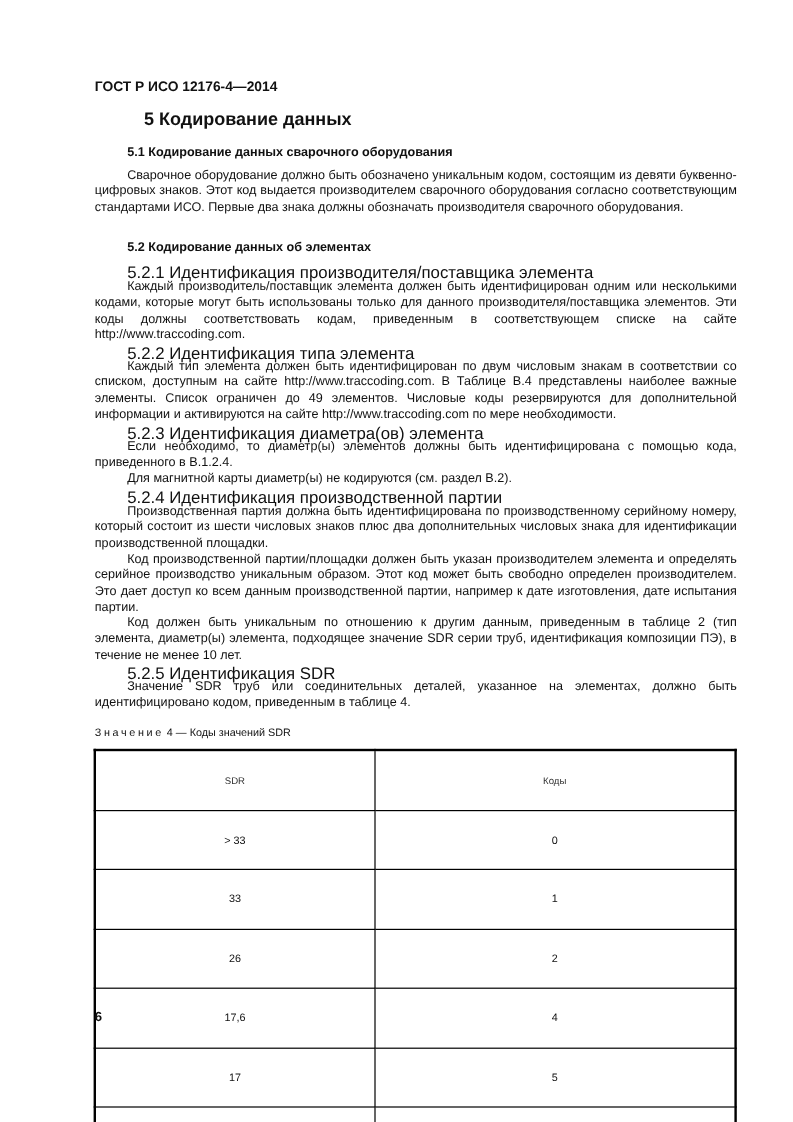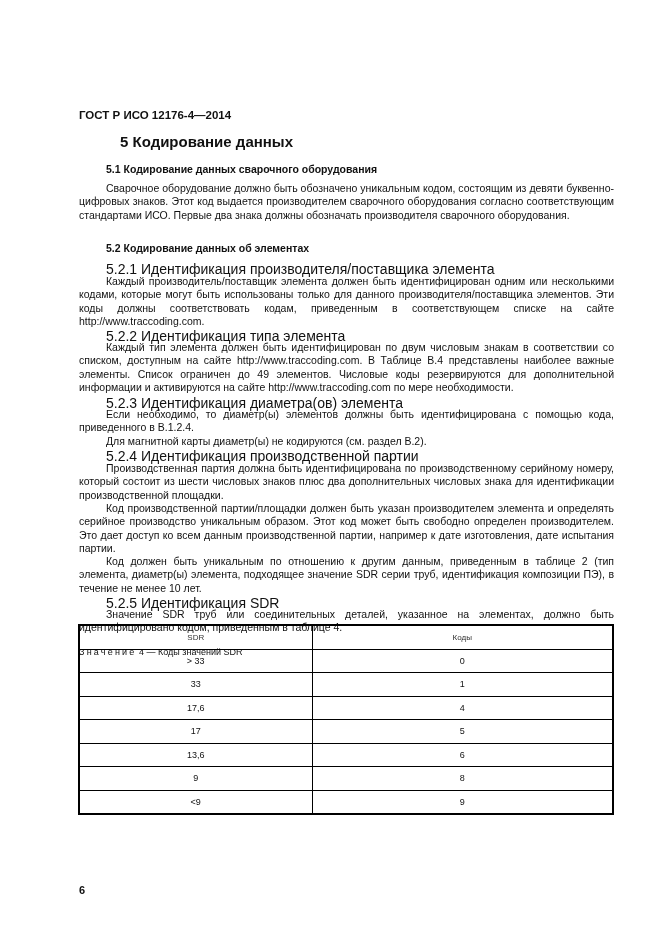--- a/index.html
+++ b/index.html
@@ -1,27 +1,27 @@
 <!DOCTYPE html>
 <html><head>
   <meta charset="utf-8">
   <style>
     html, body { margin: 0; padding: 0; background: #ffffff; }
     body { width: 661px; height: 935px; position: relative; overflow: hidden; color: #111; font-family: "Liberation Sans", sans-serif; }
-    .abs { position: absolute; margin-top: 42px; }
+    .abs { position: absolute; }
     .doc-header { left: 79px; top: 67px; font-size: 11.5px; font-weight: bold; }
     .h1 { left: 120px; top: 91px; font-size: 15px; font-weight: bold; }
     .h2 { left: 106px; font-size: 10.5px; font-weight: bold; }
     .para { left: 79px; width: 535px; font-size: 10.5px; line-height: 13.3px; text-align: justify; }
     .para.indent { text-indent: 27px; }
     .sub { left: 106px; font-size: 14px; }
     .caption { left: 79px; top: 605px; font-size: 9px; }
     .caption .spaced { letter-spacing: 2.2px; }
     table.sdr { position: absolute; left: 78px; top: 624px; width: 536px; border-collapse: collapse; font-size: 9px; }
-    table.sdr td, table.sdr th { border: 1.5px solid #000; text-align: center; height: 18.5px; padding: 2px; font-weight: normal; }
+    table.sdr td, table.sdr th { border: 1.5px solid #000; text-align: center; height: 18.5px; padding: 15px; font-weight: normal; }
     table.sdr { border: 2.5px solid #000; }
     table.sdr col.c1 { width: 233px; }
     table.sdr tr.hdr th { color: #333; font-size: 8px; }
     .page-num { left: 79px; top: 842px; font-size: 11px; font-weight: bold; }
   </style>
 </head>
 <body>
 
 <div class="abs doc-header">ГОСТ Р ИСО 12176-4—2014</div>
 
@@ -67,20 +67,24 @@
   </tr>
   <tr>
         <td>&gt; 33</td>
         <td>0</td>
       </tr>
   <tr>
         <td>33</td>
         <td>1</td>
       </tr>
   <tr>
+        <td>26</td>
+        <td>2</td>
+      </tr>
+  <tr>
         <td>17,6</td>
         <td>4</td>
       </tr>
   <tr>
         <td>17</td>
         <td>5</td>
       </tr>
   <tr>
         <td>13,6</td>
         <td>6</td>

